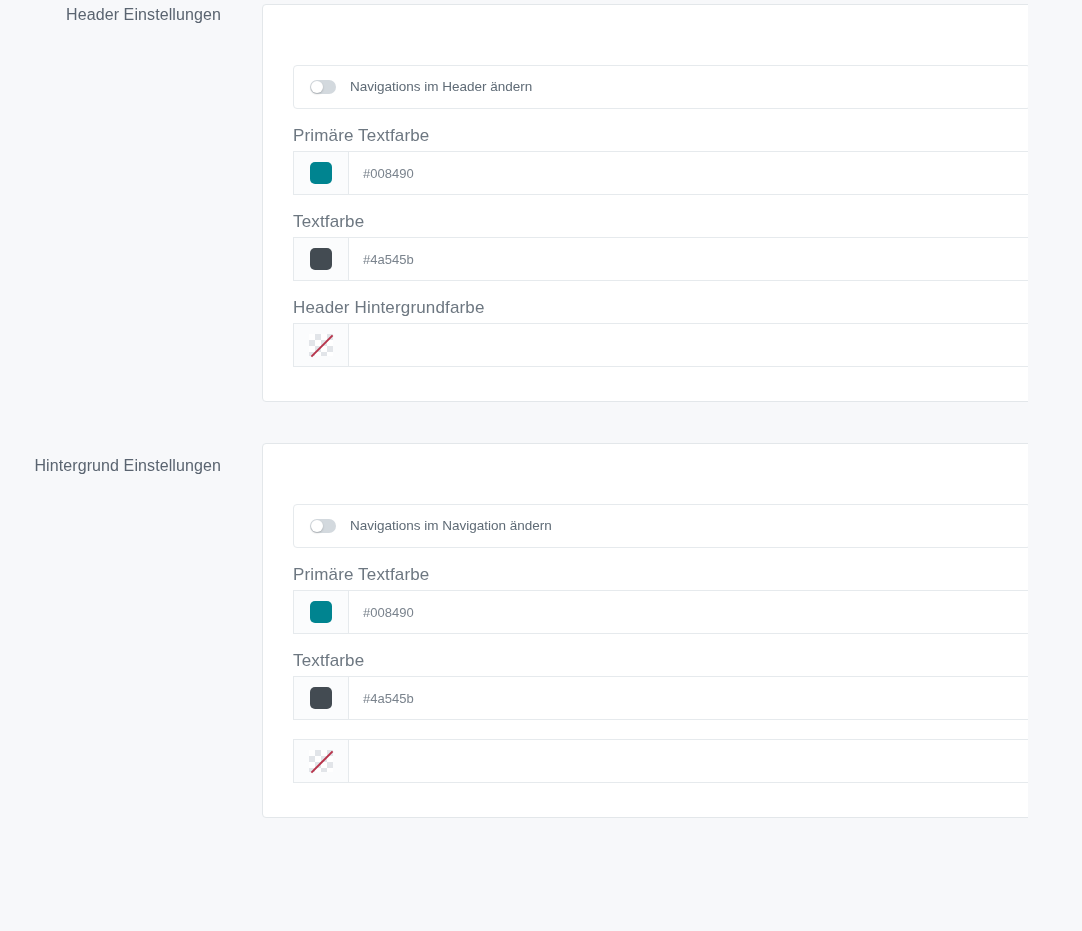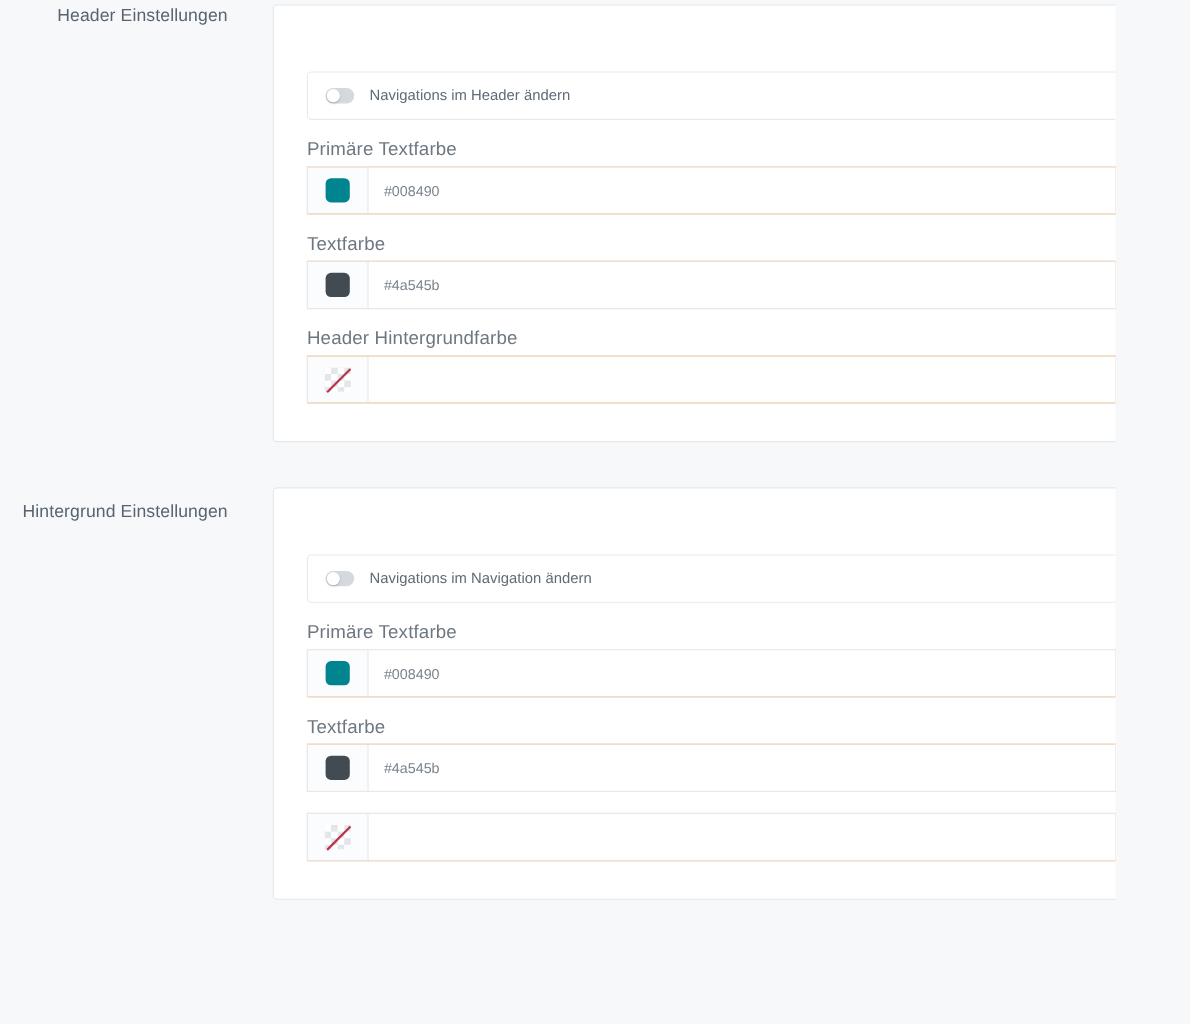--- a/index.html
+++ b/index.html
@@ -10,20 +10,21 @@
     background: #f7f8fa;
     font-family: "Liberation Sans", "DejaVu Sans", sans-serif;
     -webkit-font-smoothing: antialiased;
   }
   .page {
     width: 1014px;
     min-height: 931px;
     position: relative;
     background: #f7f8fa;
     overflow: hidden;
+    margin-left: 14px;
   }
 
   
   .section {
     display: flex;
     align-items: flex-start;
     width: 1082px;
   }
   .section-title-col {
     width: 248px;
@@ -95,21 +96,21 @@
     font-size: 17px;
     color: #6d7781;
     margin-bottom: 7px;
     line-height: 16px;
     letter-spacing: .15px;
   }
   .color-input {
     height: 44px;
     border: 1px solid #e6eaed;
     border-radius: 0;
-    background: #fdba74;
+    background: #d946ef;
     display: flex;
     align-items: stretch;
     overflow: hidden;
   }
   .swatch-cell {
     width: 55px;
     flex: 0 0 55px;
     background: #fbfcfd;
     border-right: 1px solid #e6eaed;
     display: flex;

